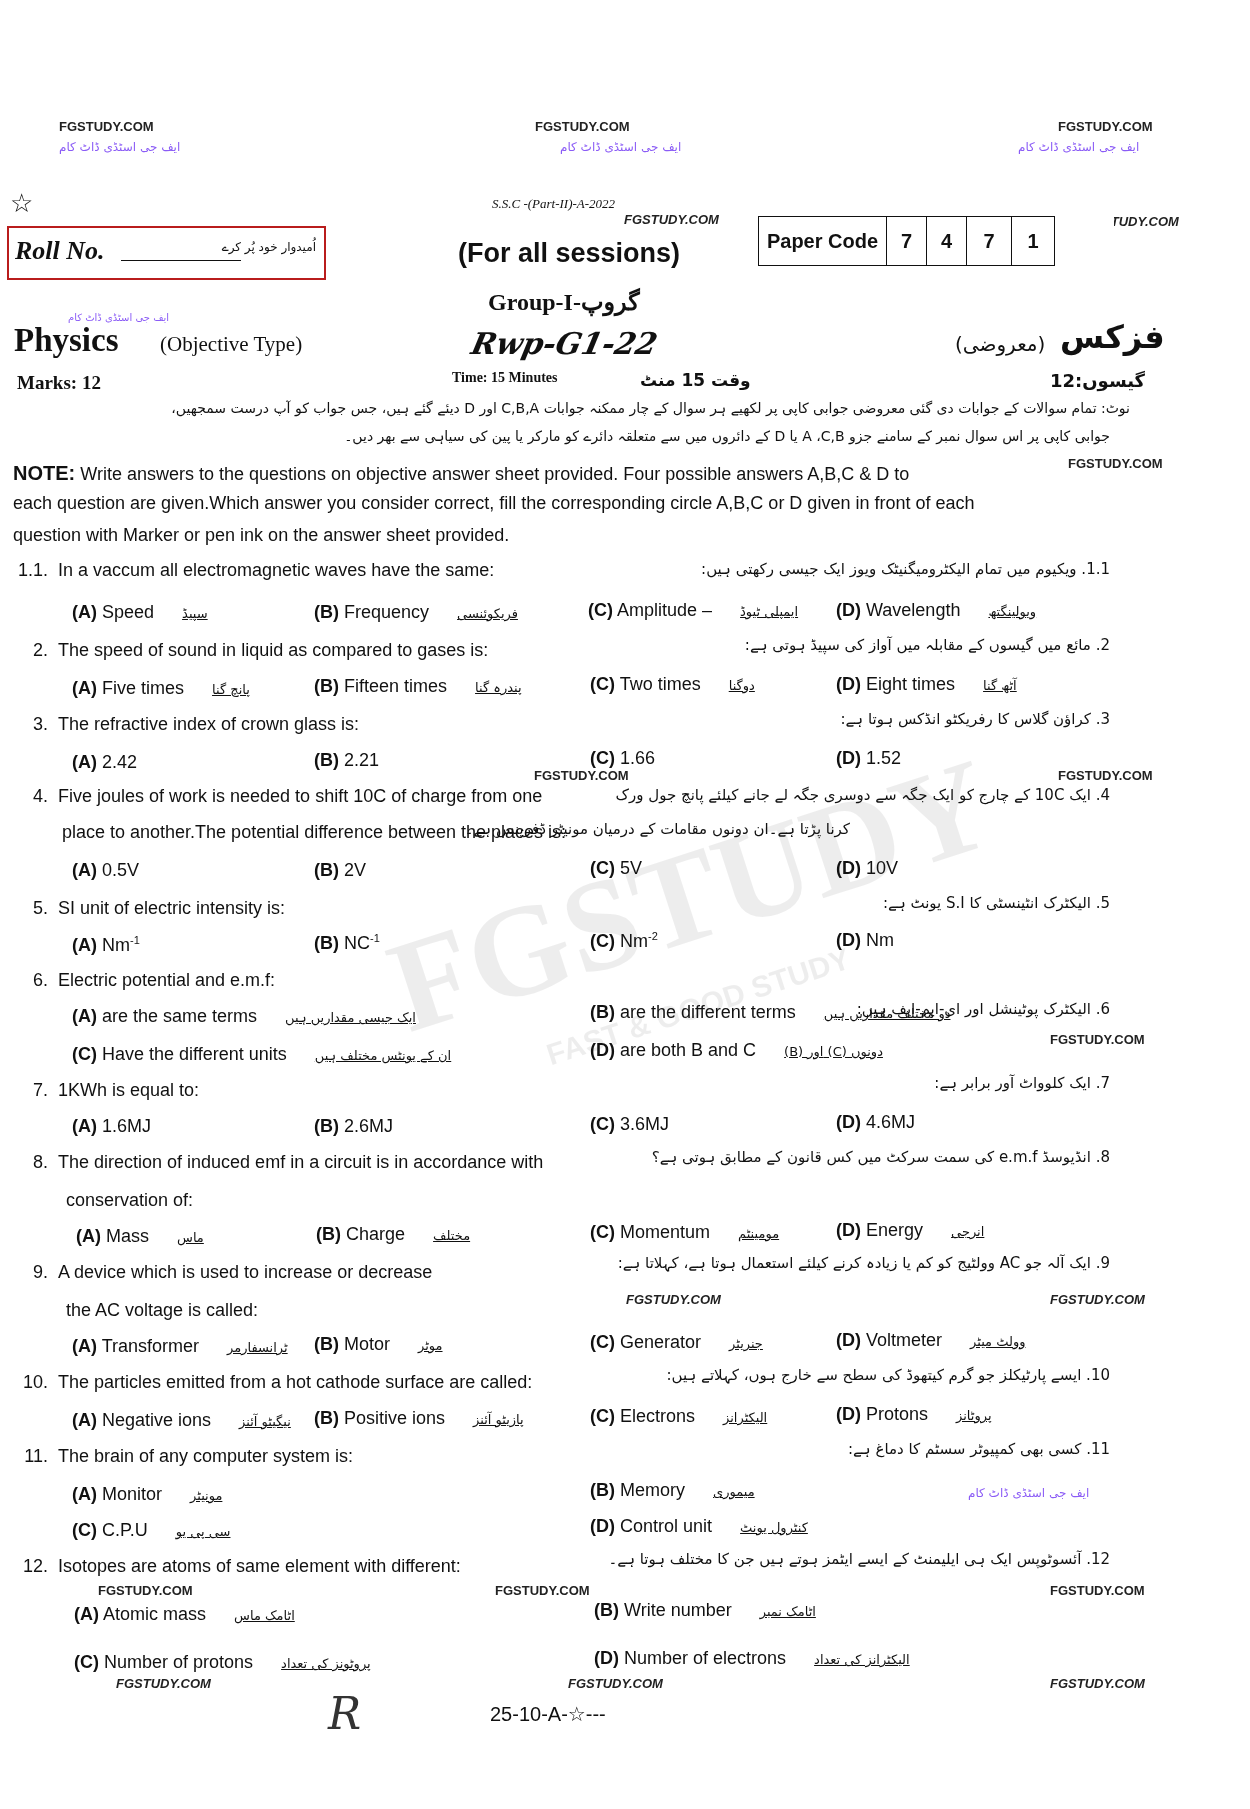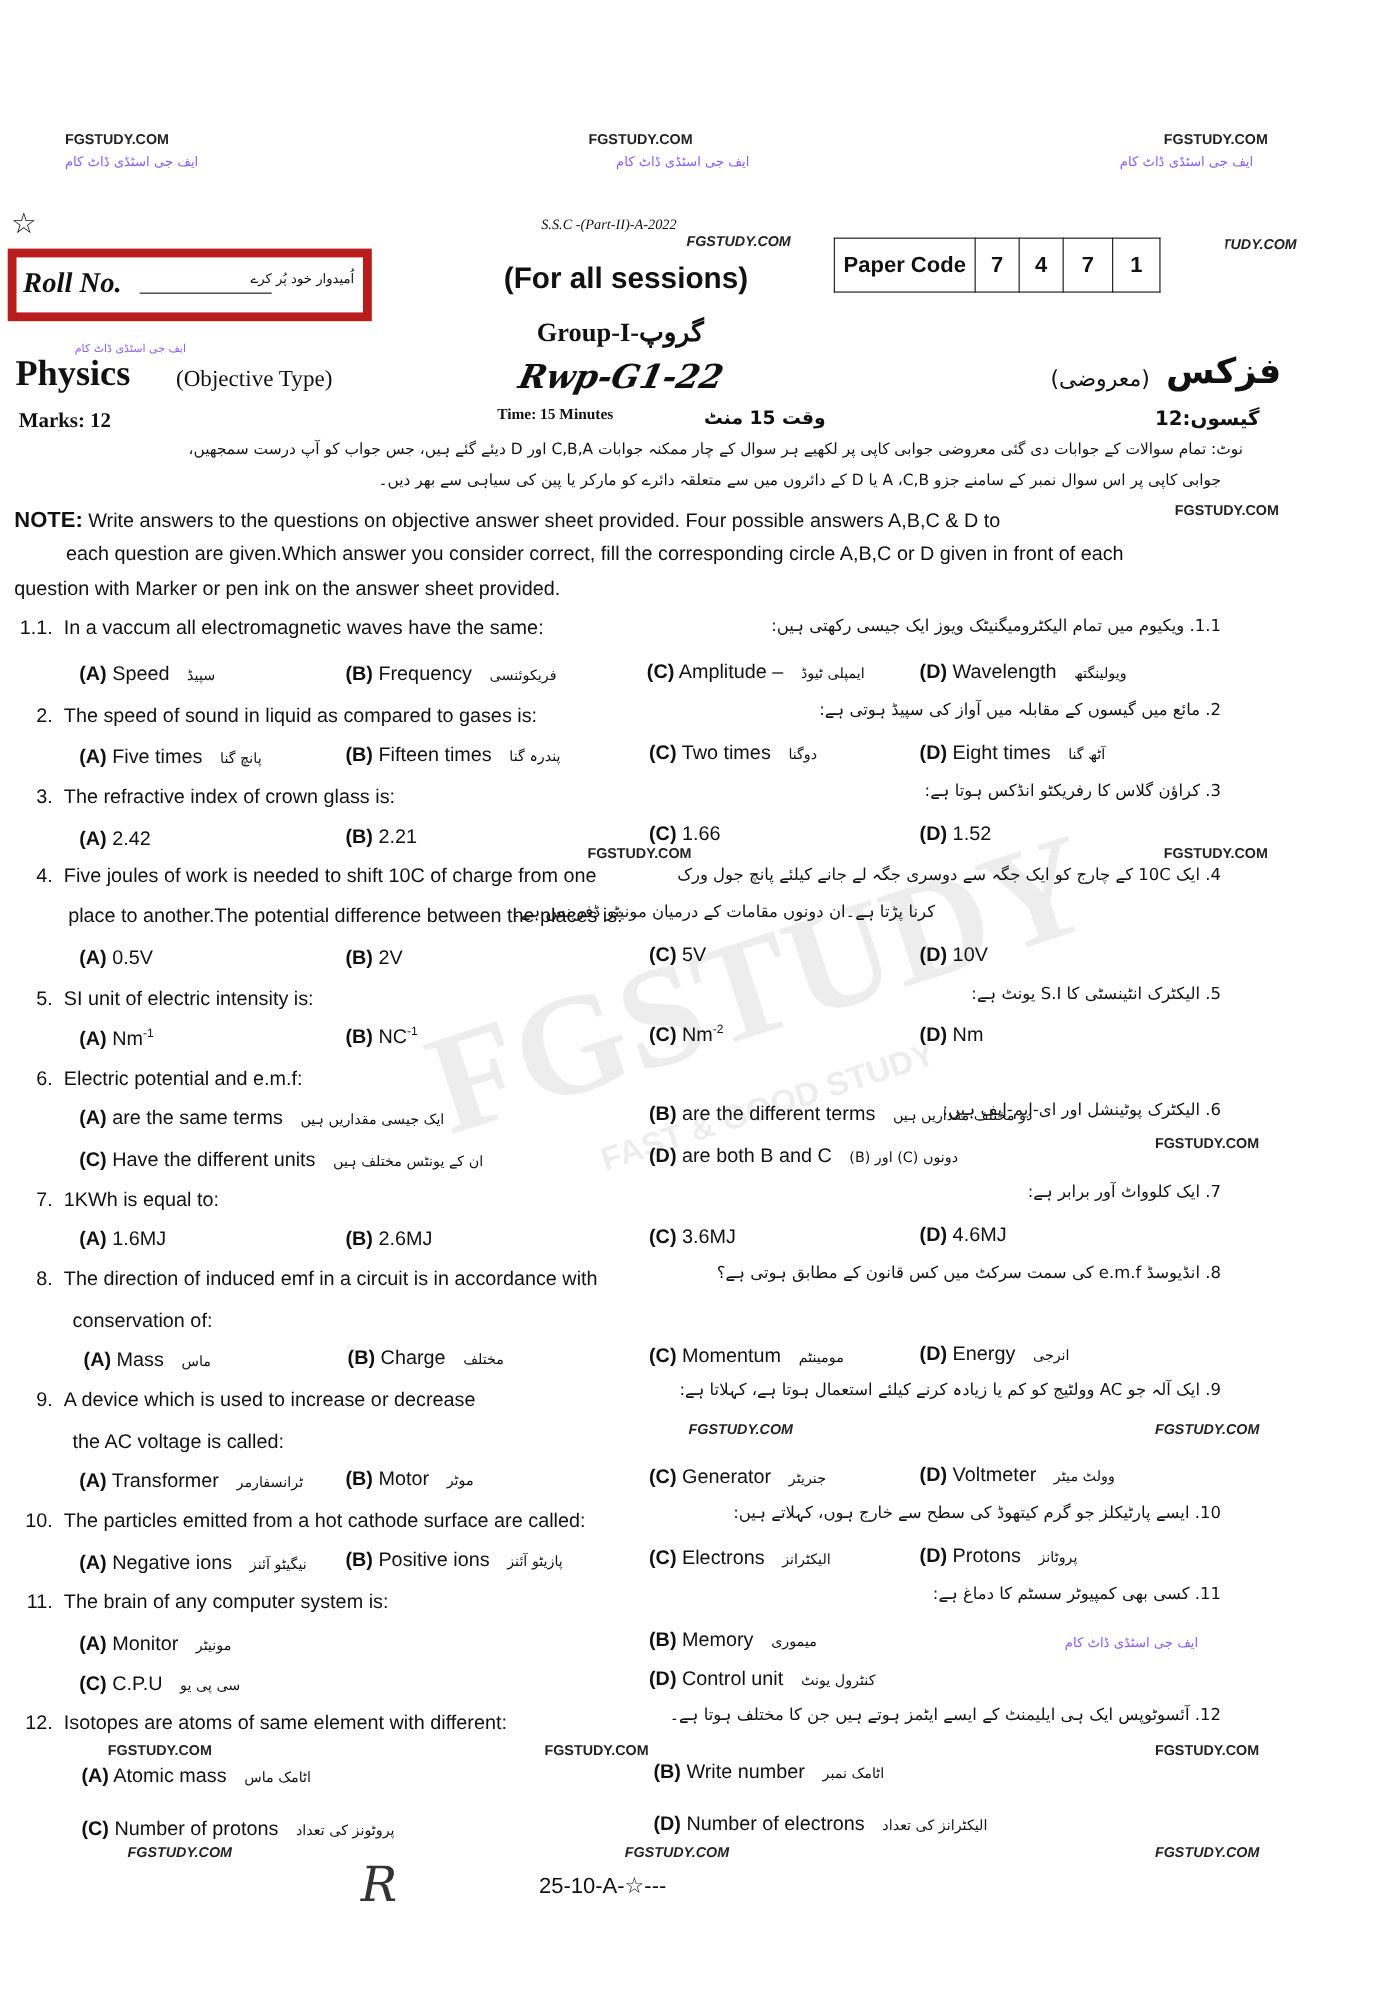--- a/index.html
+++ b/index.html
@@ -7,24 +7,24 @@
   .abs { position:absolute; white-space:nowrap; }
   .wm { font-weight:bold; font-size:13px; color:#222; }
   .wm-it { font-style:italic; }
   .urdu { direction:rtl; font-family:"DejaVu Sans", sans-serif; }
   .urdu-sm { font-size:12px; color:#8b5cf6; }
   .serif { font-family:"Liberation Serif", serif; }
   .q { font-size:18px; }
   .qnum { display:inline-block; width:48px; text-align:right; margin-right:10px; }
   .opt { font-size:18px; }
   .opt b { font-weight:bold; }
-  .opt .ur { font-family:"DejaVu Sans", sans-serif; font-size:13px; margin-left:16px; }
+  .opt .ur { font-family:"DejaVu Sans", sans-serif; font-size:13px; margin-left:28px;text-decoration:underline; }
   .uq { font-size:15px; direction:rtl; font-family:"DejaVu Sans", sans-serif; }
   sup { font-size:11px; }
-  .rollbox { border:8px solid #b91c1c; }
+  .rollbox { border:2px solid #b91c1c; }
   .pc-table { border-collapse:collapse; }
   .pc-table td { border:1.5px solid #111; height:46px; font-weight:bold; font-size:20px; text-align:center; }
   .bg-wm { position:absolute; color:rgba(0,0,0,0.07); font-family:"Liberation Serif", serif; font-weight:bold; pointer-events:none; }
 </style>
 </head>
 <body>
 
 <div class="bg-wm" style="left:380px;top:820px;font-size:130px;transform:rotate(-18deg);">FGSTUDY</div>
 <div class="bg-wm" style="left:540px;top:990px;font-size:30px;font-family:'Liberation Sans',sans-serif;transform:rotate(-18deg);">FAST &amp; GOOD STUDY</div>
 
@@ -76,21 +76,21 @@
 <div class="abs urdu" style="left:1050px;top:370px;font-size:18px;font-weight:bold;">گیسوں:12</div>
 
 <div class="abs urdu" style="right:120px;top:400px;font-size:14px;">نوٹ: تمام سوالات کے جوابات دی گئی معروضی جوابی کاپی پر لکھیے ہر سوال کے چار ممکنہ جوابات C,B,A اور D دیئے گئے ہیں، جس جواب کو آپ درست سمجھیں،</div>
 <div class="abs urdu" style="right:140px;top:428px;font-size:14px;">جوابی کاپی پر اس سوال نمبر کے سامنے جزو A ،C,B یا D کے دائروں میں سے متعلقہ دائرے کو مارکر یا پین کی سیاہی سے بھر دیں۔</div>
 <div class="abs wm" style="left:1068px;top:456px;">FGSTUDY.COM</div>
 
 <div class="abs" style="left:13px;top:462px;font-size:18px;">
   <b style="font-size:20px;">NOTE:</b>
   <span>Write answers to the questions on objective answer sheet provided. Four possible answers A,B,C &amp; D to</span>
 </div>
-<div class="abs" style="left:13px;top:493px;font-size:18px;margin-left:47px;">each question are given.Which answer you consider correct, fill the corresponding circle A,B,C or D given in front of each</div>
+<div class="abs" style="left:13px;top:493px;font-size:18px;">each question are given.Which answer you consider correct, fill the corresponding circle A,B,C or D given in front of each</div>
 <div class="abs" style="left:13px;top:525px;font-size:18px;">question with Marker or pen ink on the answer sheet provided.</div>
 
 <div class="abs q" style="left:0px;top:560px;"><span class="qnum">1.1.</span><span>In a vaccum all electromagnetic waves have the same:</span></div>
 <div class="abs uq" style="right:140px;top:560px;">1.1. ویکیوم میں تمام الیکٹرومیگنیٹک ویوز ایک جیسی رکھتی ہیں:</div>
 <div class="abs opt" style="left:72px;top:602px;"><b>(A)</b> <span>Speed</span><span class="ur">سپیڈ</span></div>
 <div class="abs opt" style="left:314px;top:602px;"><b>(B)</b> <span>Frequency</span><span class="ur">فریکوئنسی</span></div>
 <div class="abs opt" style="left:588px;top:600px;"><b>(C)</b> <span>Amplitude –</span><span class="ur">ایمپلی ٹیوڈ</span></div>
 <div class="abs opt" style="left:836px;top:600px;"><b>(D)</b> <span>Wavelength</span><span class="ur">ویولینگتھ</span></div>
 
 <div class="abs q" style="left:0px;top:640px;"><span class="qnum">2.</span><span>The speed of sound in liquid as compared to gases is:</span></div>

